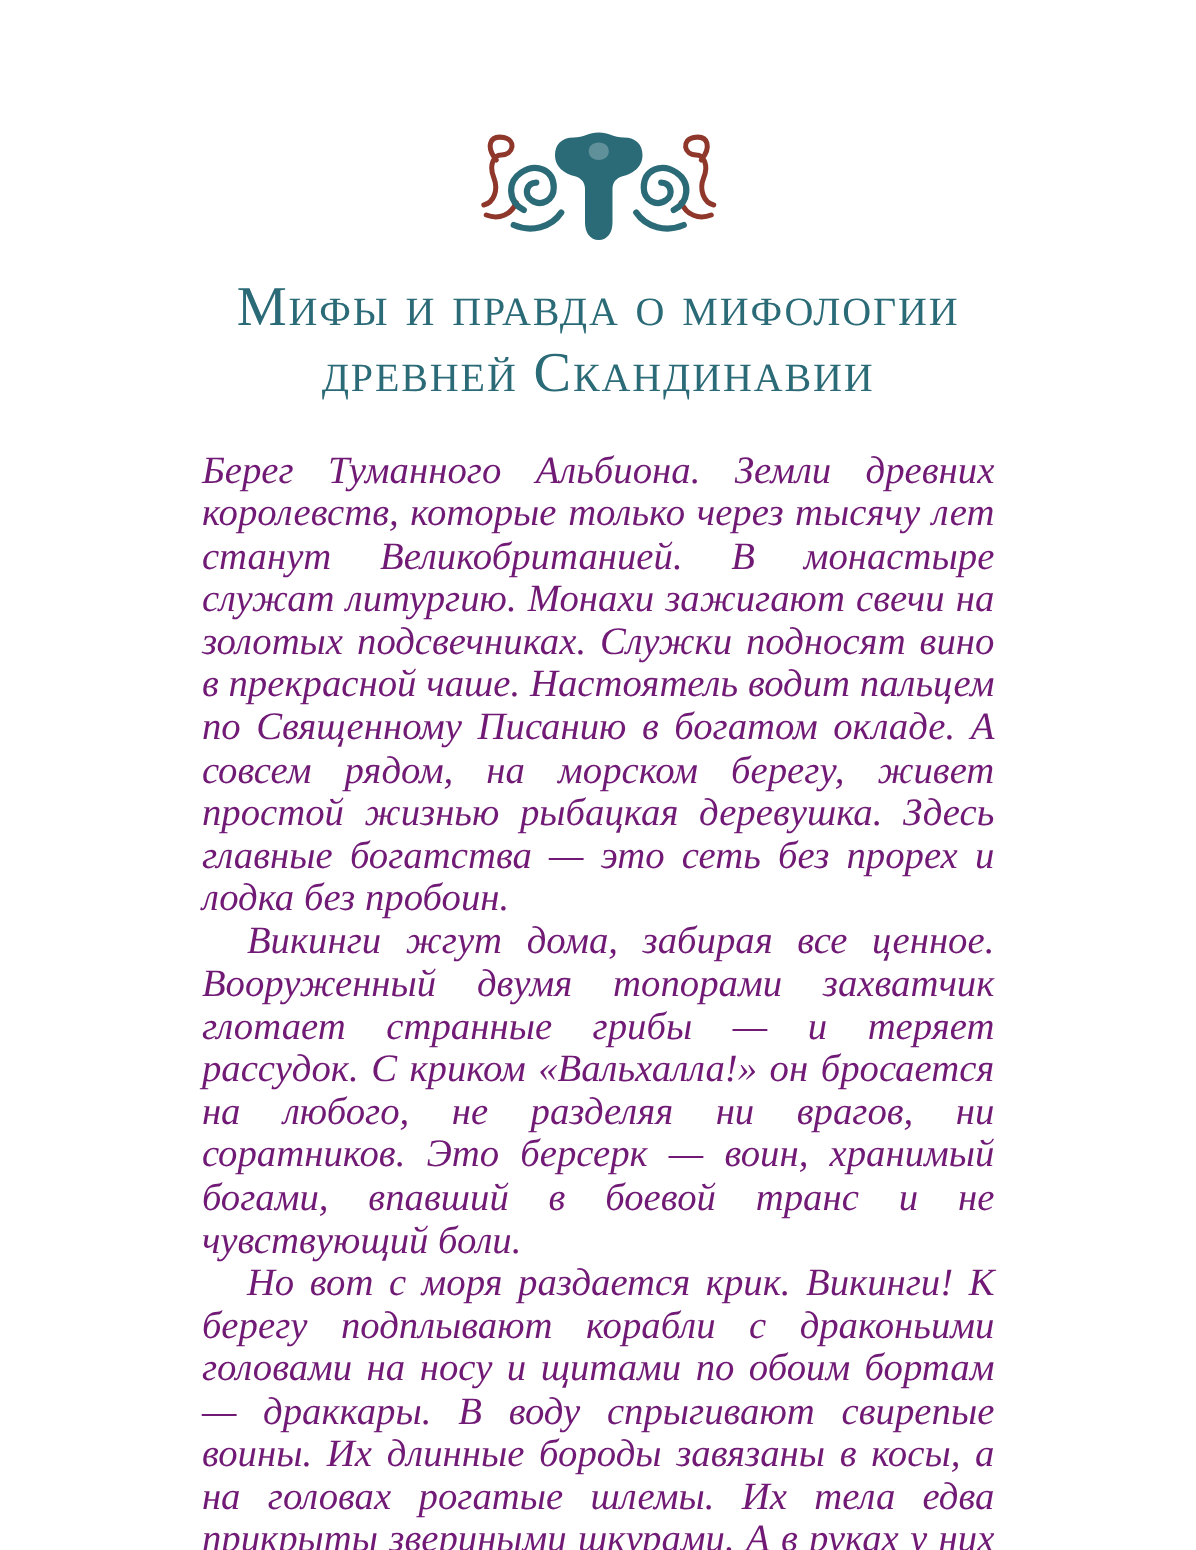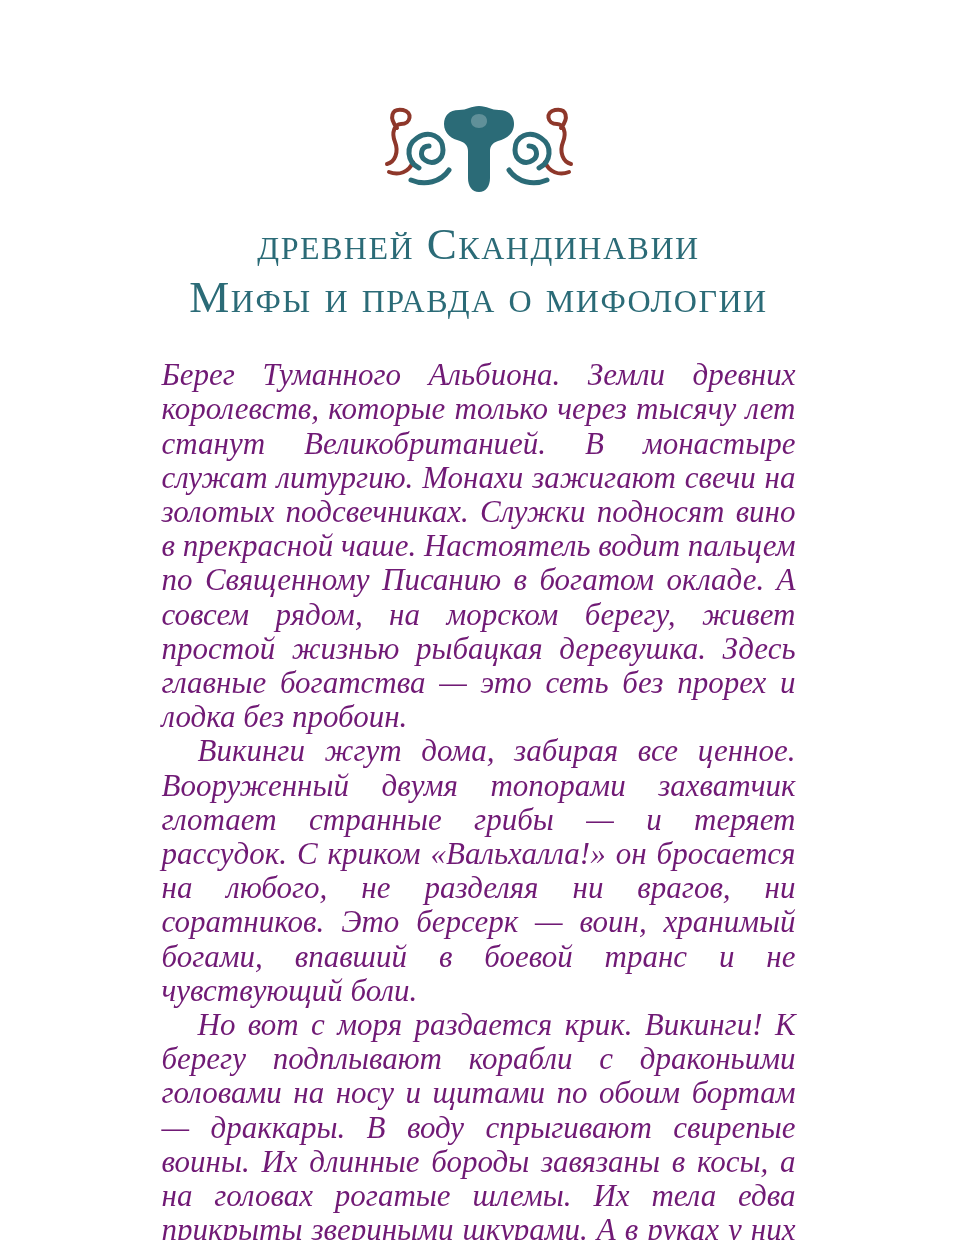--- a/index.html
+++ b/index.html
@@ -80,22 +80,22 @@
 
       <path d="M180 66 C192 60 194 44 182 36 C170 28 156 34 156 48 C156 58 166 64 174 58 C180 54 178 44 170 44" fill="none" stroke="#2b6b77" stroke-width="5" stroke-linecap="round"></path>
       <path d="M188 78 C174 84 158 80 150 68" fill="none" stroke="#2b6b77" stroke-width="5" stroke-linecap="round"></path>
 
       <path d="M120 4 C112 4 108 8 100 8 C90 8 85 14 85 22 C85 32 93 37 101 39 C106 40.5 109 44 109 49 L109 76 C109 84 113 90 120 90 C127 90 131 84 131 76 L131 49 C131 44 134 40.5 139 39 C147 37 155 32 155 22 C155 14 150 8 140 8 C132 8 128 4 120 4 Z" fill="#2b6b77"></path>
       <path d="M120 12 C115 12 112 15 112 19 C112 23 115 26 120 26 C125 26 128 23 128 19 C128 15 125 12 120 12 Z" fill="#ffffff" opacity="0.25"></path>
     </svg>
   </span>
 
   <h1 class="chapter-title">
+    <span class="title-line">Мифы и правда о мифологии</span>
     <span class="title-line">древней Скандинавии</span>
-    <span class="title-line">Мифы и правда о мифологии</span>
   </h1>
 
   <div class="body-text">
     <p>Берег Туманного Альбиона. Земли древних королевств, которые только через тысячу лет станут Великобританией. В монастыре служат литургию. Монахи зажигают свечи на золотых подсвечниках. Служки подносят вино в прекрасной чаше. Настоятель водит пальцем по Священному Писанию в богатом окладе. А совсем рядом, на морском берегу, живет простой жизнью рыбацкая деревушка. Здесь главные богатства — это сеть без прорех и лодка без пробоин.</p>
     <p>Викинги жгут дома, забирая все ценное. Вооруженный двумя топорами захватчик глотает странные грибы — и теряет рассудок. С криком «Вальхалла!» он бросается на любого, не разделяя ни врагов, ни соратников. Это берсерк — воин, хранимый богами, впавший в боевой транс и не чувствующий боли.</p>
     <p>Но вот с моря раздается крик. Викинги! К берегу подплывают корабли с драконьими головами на носу и щитами по обоим бортам — драккары. В воду спрыгивают свирепые воины. Их длинные бороды завязаны в косы, а на головах рогатые шлемы. Их тела едва прикрыты звериными шкурами. А в руках у них гигантские двуручные топоры с обоюдоострым лезвием.</p>
   </div>
 
 </div>
 

